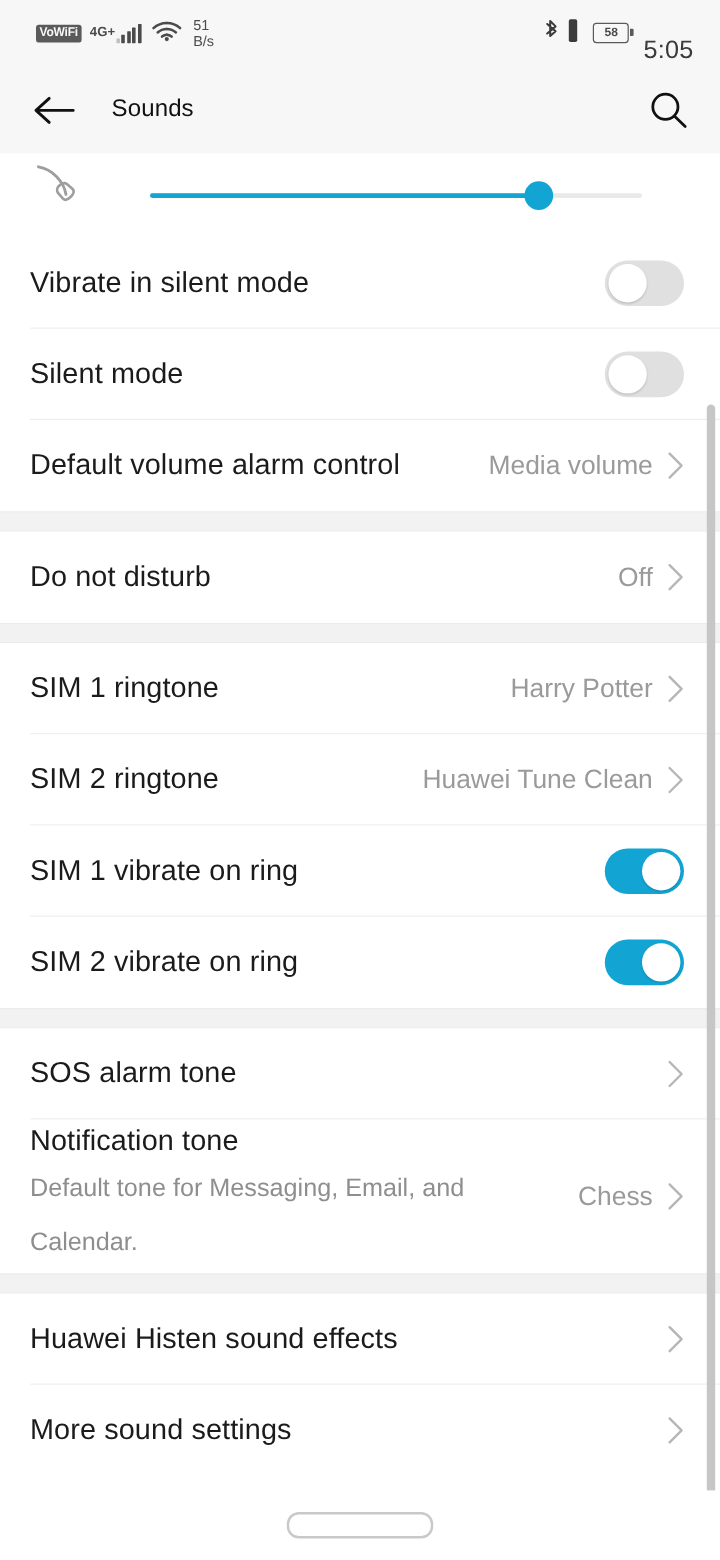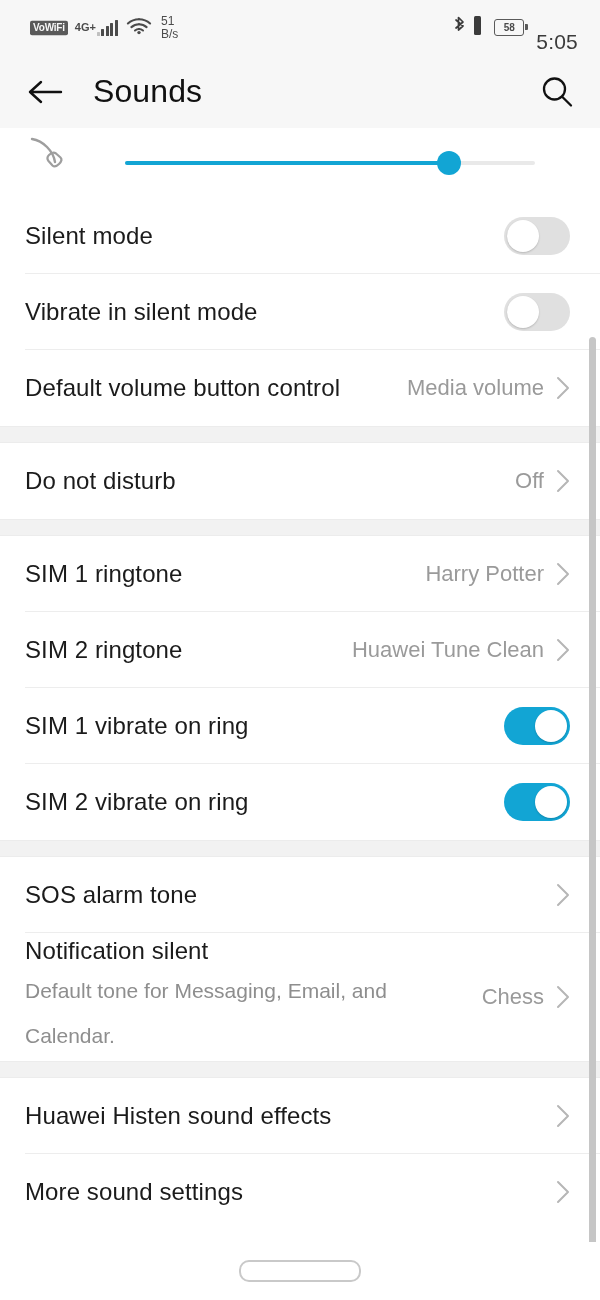--- a/index.html
+++ b/index.html
@@ -121,21 +121,21 @@
   .appbar {
     height: 73px;
     background: #f7f7f7;
     display: flex;
     align-items: center;
     padding: 0 26px 0 28px;
     box-sizing: border-box;
   }
   .back-btn { width: 40px; height: 40px; display:flex; align-items:center; }
   .app-title {
-    font-size: 32px;
+    font-size: 20px;
     color: #111111;
     margin-left: 25px;
     flex: 1;
     letter-spacing: 0.1px;
   }
   .search-btn { width: 40px; height: 40px; display:flex; align-items:center; justify-content:flex-end; }
 
   
   .list {
     position: relative;
@@ -355,33 +355,33 @@
             <path d="M7 6c6 1 11 4 15 8 4 4 7 9 8 15" stroke="#9e9e9e" stroke-width="2.4" fill="none" stroke-linecap="round"></path>
             <path d="M24 22c2.5-2.5 5-3 7-1.5l4.5 4c1.5 1.5 1 4-1.5 6.5-2.5 2.5-5 3-6.5 1.5l-4-4.5c-1.5-2-1-4.5 0.5-6z" stroke="#9e9e9e" stroke-width="2.2" fill="none" stroke-linejoin="round"></path>
           </svg></span>
         <span class="slider-wrap">
           <span class="track"></span>
           <span class="track-fill" style="background:#12a5d4;width:79%"></span>
           <span class="thumb" style="background:#12a5d4;left:79%"></span>
         </span>
       </div>
       <div class="row with-divider" style="height: 76px;">
+        <span class="row-texts"><span class="row-label">Vibrate in silent mode</span></span>
+        <span class="toggle">
+          <span class="knob"></span>
+        </span>
+      </div>
+      <div class="row with-divider" style="height: 76px;">
         <span class="row-texts"><span class="row-label">Silent mode</span></span>
         <span class="toggle">
           <span class="knob"></span>
         </span>
       </div>
-      <div class="row with-divider" style="height: 76px;">
-        <span class="row-texts"><span class="row-label">Vibrate in silent mode</span></span>
-        <span class="toggle">
-          <span class="knob"></span>
-        </span>
-      </div>
       <div class="row" style="height: 76px;">
-        <span class="row-texts"><span class="row-label">Default volume button control</span></span>
+        <span class="row-texts"><span class="row-label">Default volume alarm control</span></span>
         <span class="row-value">Media volume</span>
         <svg class="chev" viewBox="0 0 14 24">
           <path d="M2 2l10 10L2 22" stroke="#b6b6b6" stroke-width="2" fill="none" stroke-linecap="round" stroke-linejoin="round"></path>
         </svg>
       </div>
       <div class="gap"></div>
       <div class="row" style="height: 76px;">
         <span class="row-texts"><span class="row-label">Do not disturb</span></span>
         <span class="row-value">Off</span>
         <svg class="chev" viewBox="0 0 14 24">
@@ -416,21 +416,21 @@
         </span>
       </div>
       <div class="gap"></div>
       <div class="row with-divider" style="height: 76px;">
         <span class="row-texts"><span class="row-label">SOS alarm tone</span></span>
         <svg class="chev" viewBox="0 0 14 24">
           <path d="M2 2l10 10L2 22" stroke="#b6b6b6" stroke-width="2" fill="none" stroke-linecap="round" stroke-linejoin="round"></path>
         </svg>
       </div>
       <div class="row" style="height: 128px;">
-        <span class="row-texts"><span class="row-label">Notification silent</span><div class="row-sub">Default tone for Messaging, Email, and Calendar.</div></span>
+        <span class="row-texts"><span class="row-label">Notification tone</span><div class="row-sub">Default tone for Messaging, Email, and Calendar.</div></span>
         <span class="row-value">Chess</span>
         <svg class="chev" viewBox="0 0 14 24">
           <path d="M2 2l10 10L2 22" stroke="#b6b6b6" stroke-width="2" fill="none" stroke-linecap="round" stroke-linejoin="round"></path>
         </svg>
       </div>
       <div class="gap"></div>
       <div class="row with-divider" style="height: 76px;">
         <span class="row-texts"><span class="row-label">Huawei Histen sound effects</span></span>
         <svg class="chev" viewBox="0 0 14 24">
           <path d="M2 2l10 10L2 22" stroke="#b6b6b6" stroke-width="2" fill="none" stroke-linecap="round" stroke-linejoin="round"></path>

